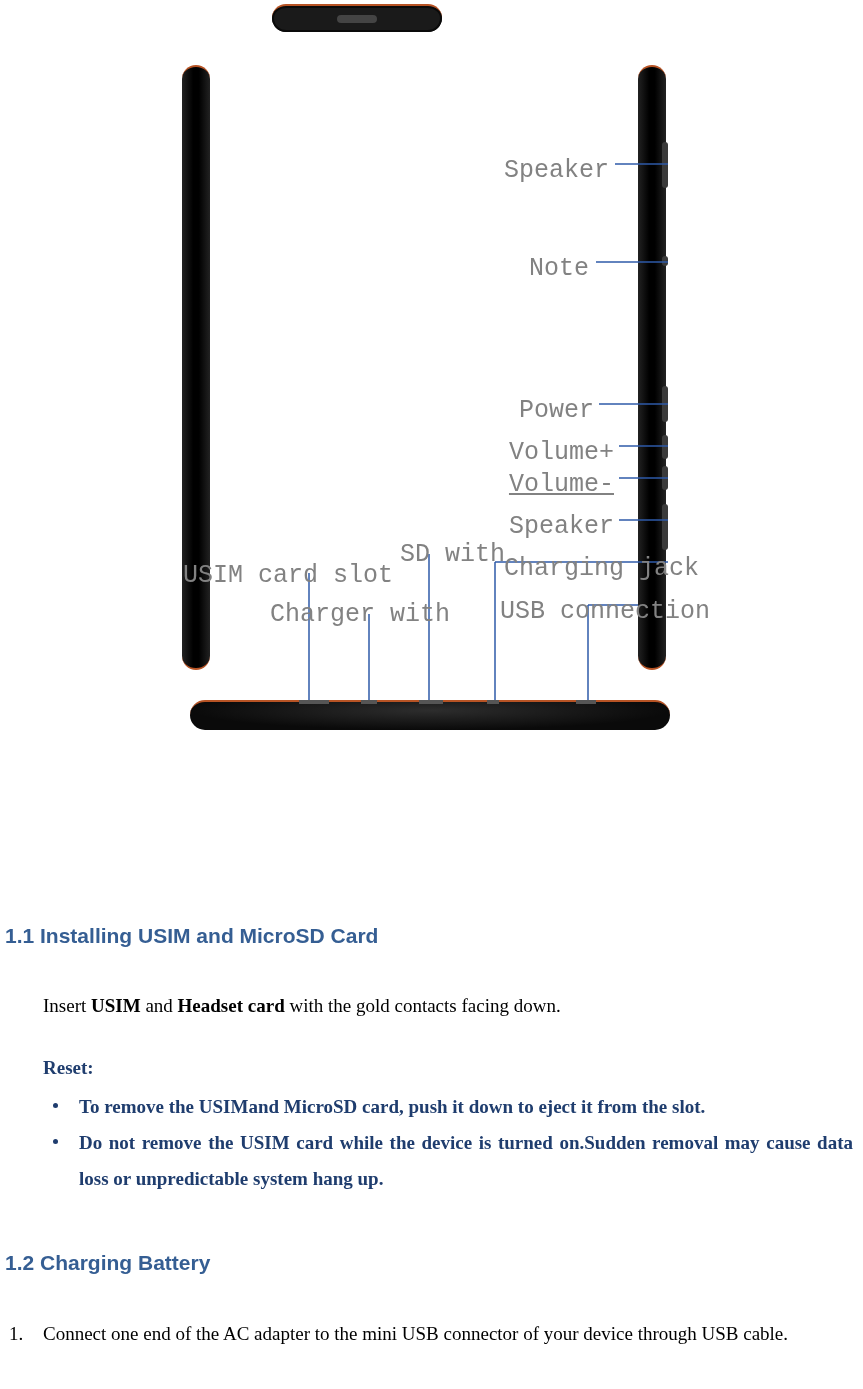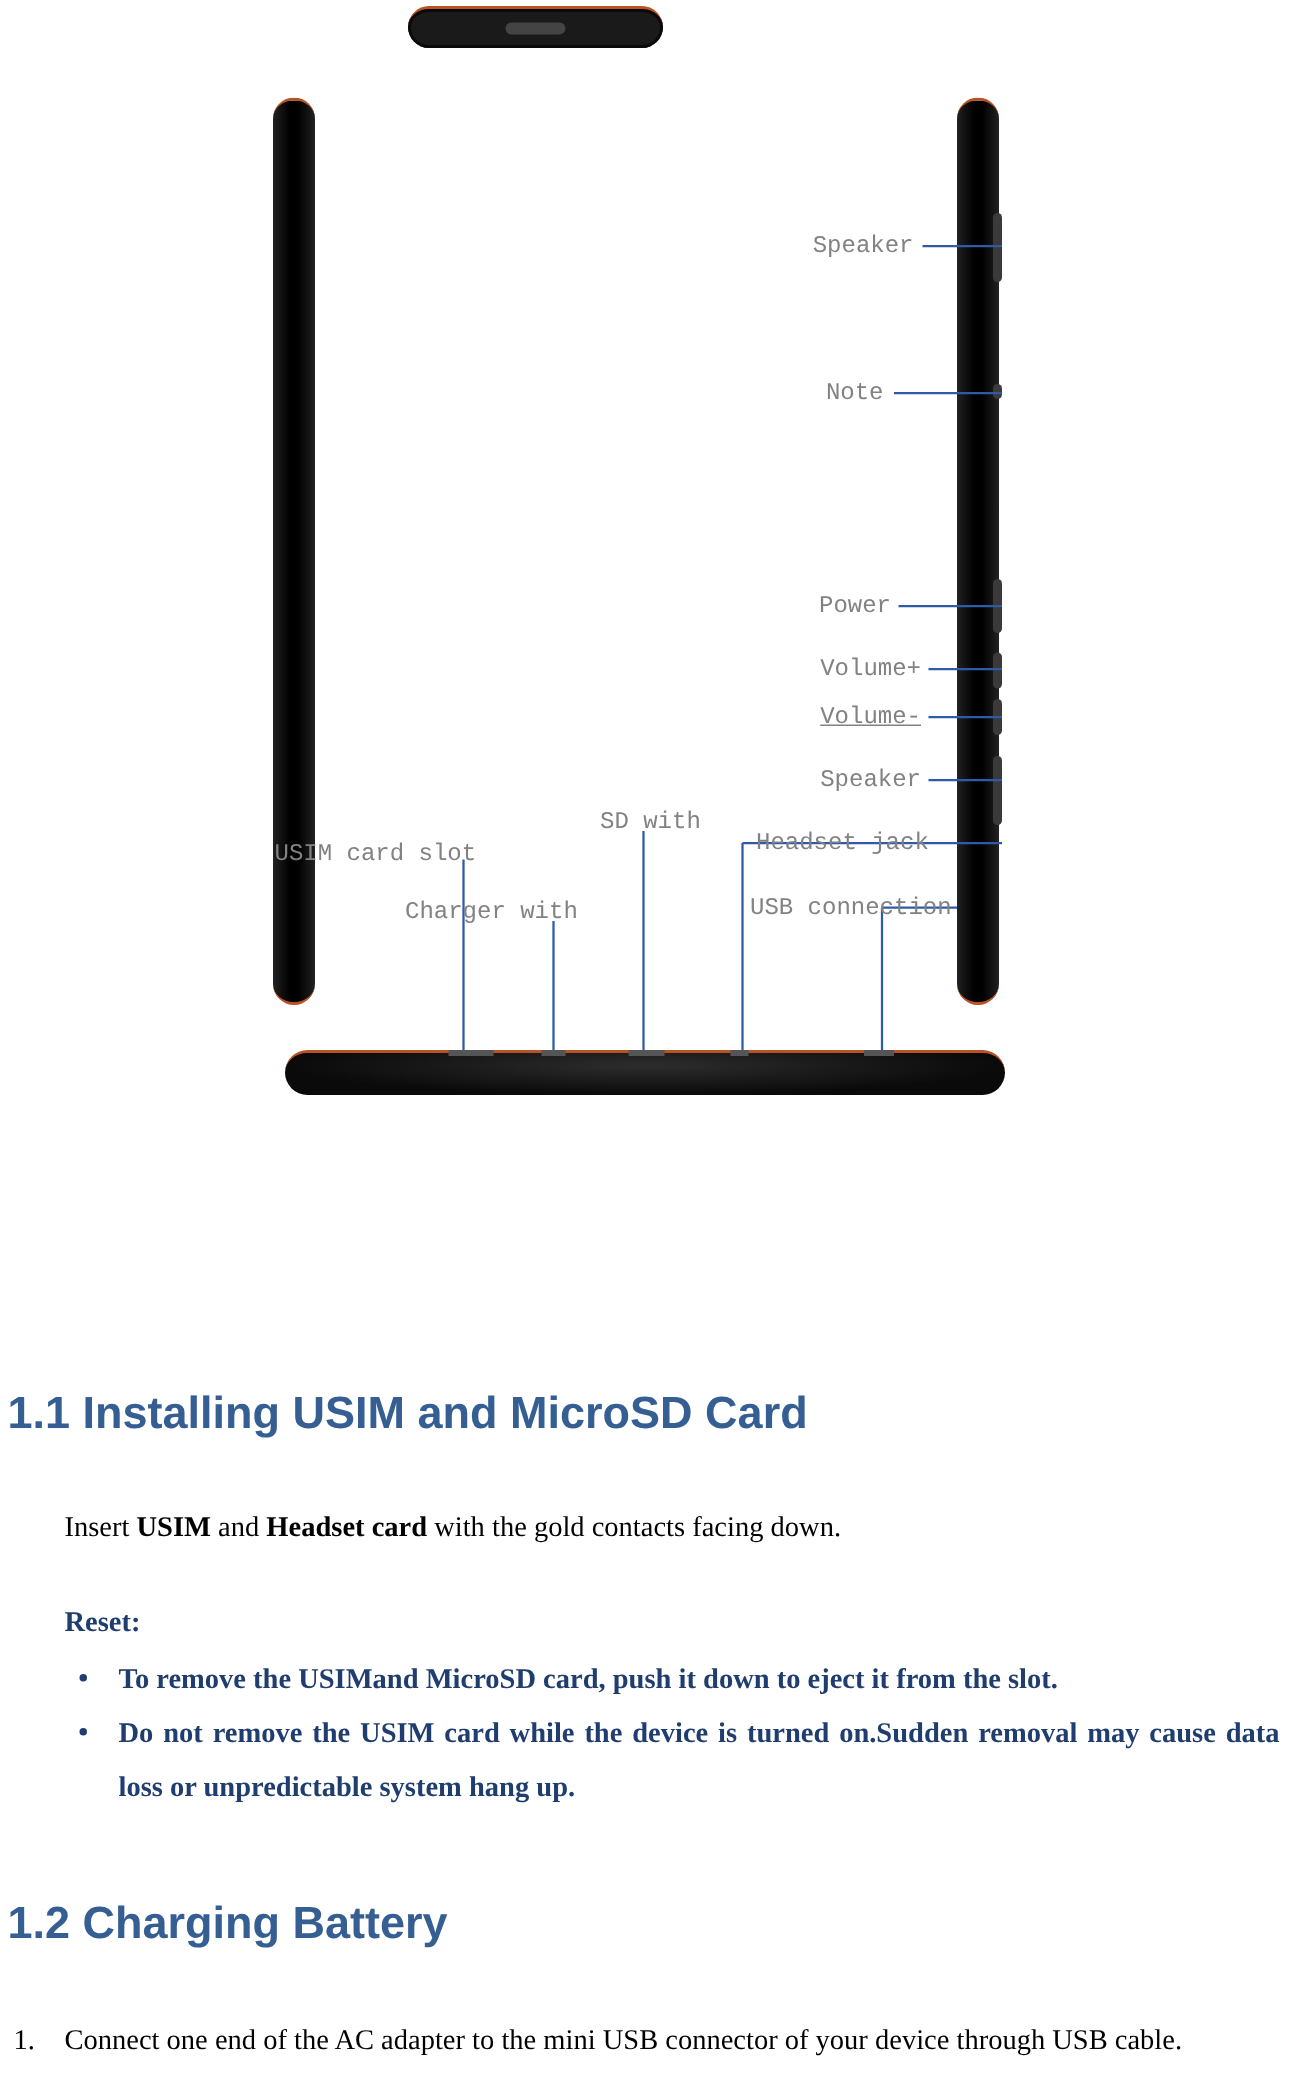--- a/index.html
+++ b/index.html
@@ -89,33 +89,33 @@
     
     svg.overlay {
       position: absolute; top: 0; left: 0;
       width: 863px; height: 740px;
       pointer-events: none;
     }
 
     .lbl {
       position: absolute;
       font-family: Consolas, 'Courier New', monospace;
-      font-size: 16px;
+      font-size: 25px;
       color: #828282;
       white-space: nowrap;
     }
     .lbl.right { text-align: right; }
 
     
     .content { padding: 0 5px 30px 5px; }
 
     h2 {
       font-family: Arial, Helvetica, sans-serif;
       font-weight: bold;
-      font-size: 30px;
+      font-size: 21px;
       color: #355e93;
       margin: 180px 0 40px 0;
     }
     h2.second { margin-top: 50px; }
 
     .indent { margin-left: 38px; margin-right: 5px; text-align: justify; }
 
     p.insert { margin-bottom: 34px; }
     p.insert b { font-weight: bold; }
 
@@ -200,21 +200,21 @@
       <line x1="429" y1="554" x2="429" y2="700"></line>
     </g>
   </svg>
 
   <span class="lbl right" style="top:152px; left:454px; width:155px;">Speaker</span>
   <span class="lbl right" style="top:250px; left:454px; width:135px;">Note</span>
   <span class="lbl right" style="top:392px; left:454px; width:140px;">Power</span>
   <span class="lbl right" style="top:434px; left:454px; width:160px;">Volume+</span>
   <span class="lbl right" style="top:466px; left:454px; width:160px;text-decoration:underline;">Volume-</span>
   <span class="lbl right" style="top:508px; left:454px; width:160px;">Speaker</span>
-  <span class="lbl" style="top:550px; left:504px;">Headset jack</span>
+  <span class="lbl" style="top:550px; left:504px;">Charging jack</span>
   <span class="lbl" style="top:593px; left:500px;">USB connection</span>
 
   <span class="lbl" style="top:557px; left:183px;">USIM card slot</span>
   <span class="lbl" style="top:596px; left:270px;">Charger with</span>
   <span class="lbl" style="top:536px; left:400px;">SD with</span>
 </div>
 
 <div class="content">
   <h2>1.1 Installing USIM and MicroSD Card</h2>
 

